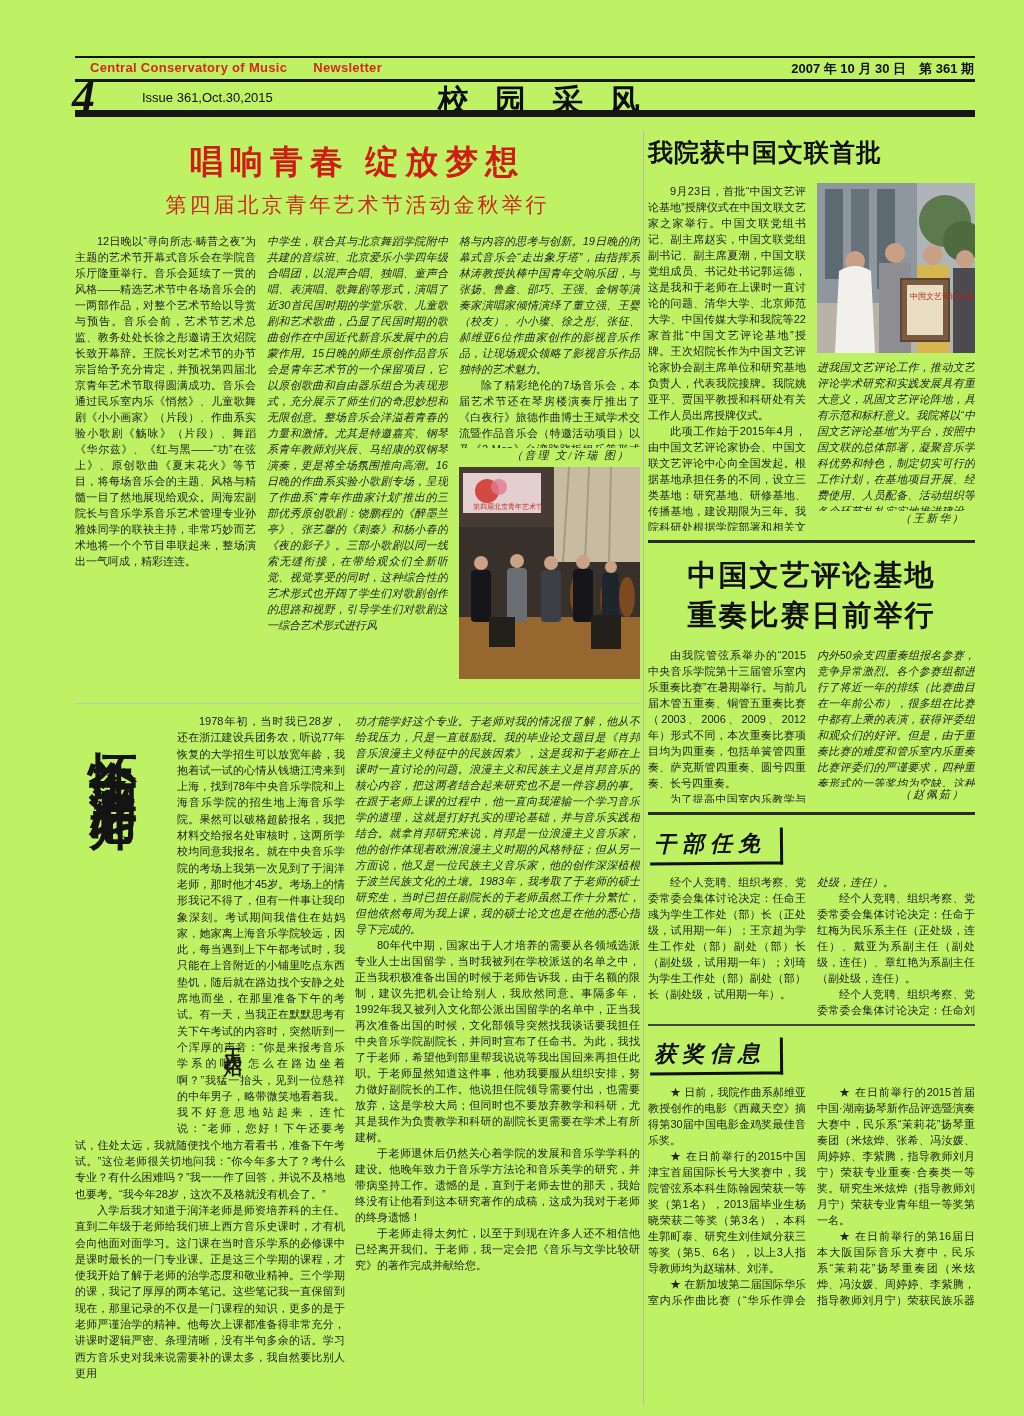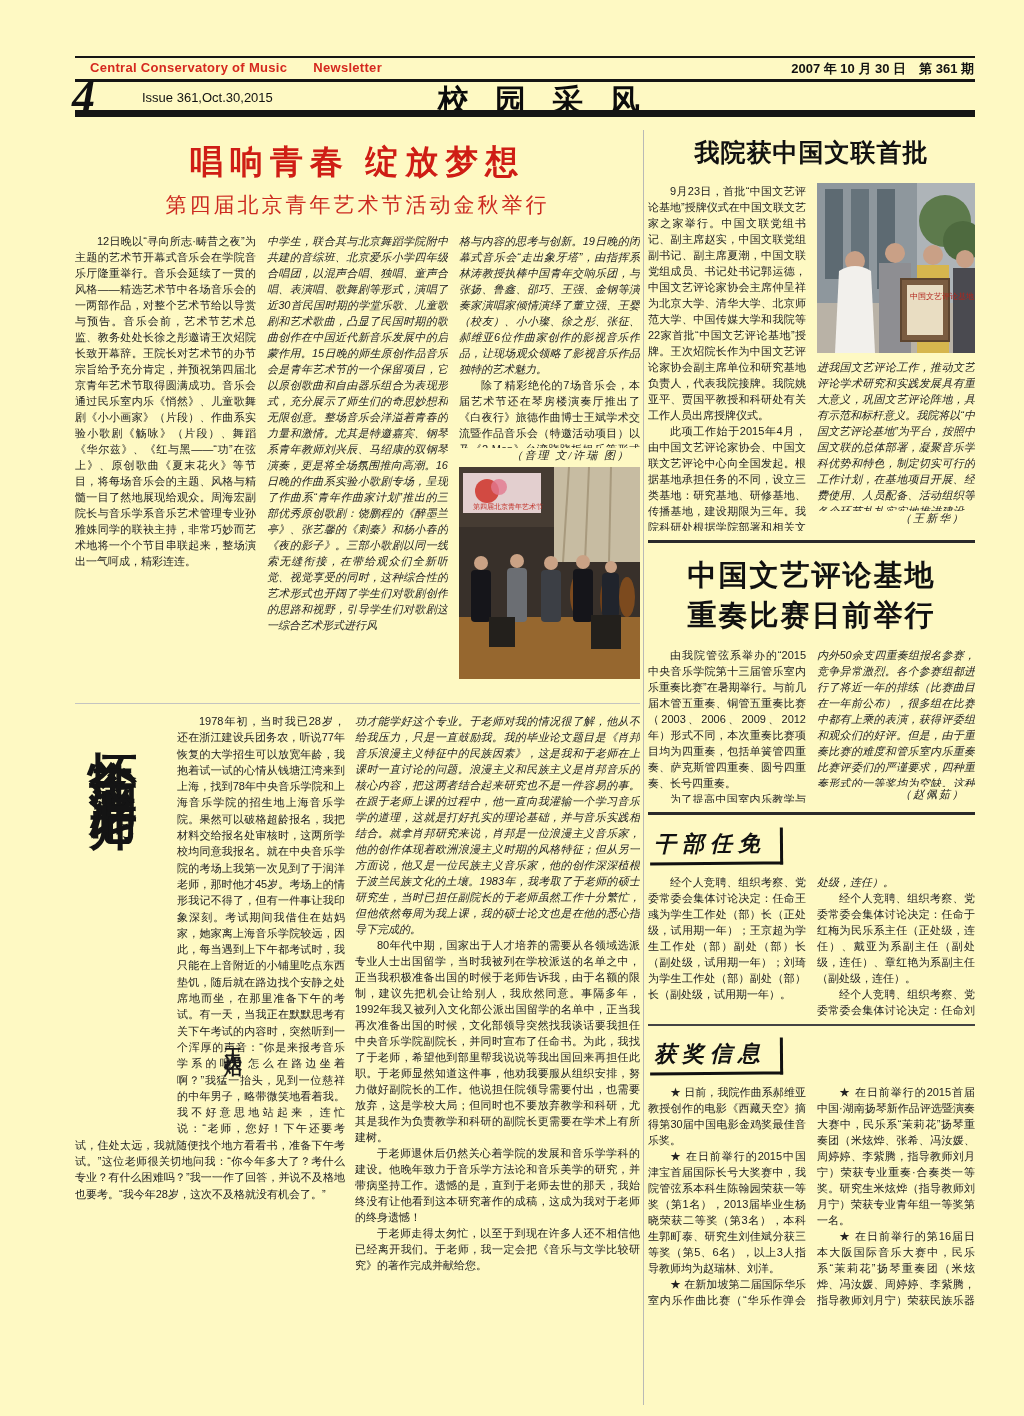--- a/index.html
+++ b/index.html
@@ -1,16 +1,16 @@
 <!DOCTYPE html>
 <html><head>
 <meta charset="utf-8">
 <style>
   html,body{margin:0;padding:0;background:#e8e8e6;}
-  .page{position:relative;width:1024px;height:1416px;background:#fef9c3;margin:0 auto;
+  .page{position:relative;width:1024px;height:1416px;background:#bef264;margin:0 auto;
         font-family:"Liberation Sans",sans-serif;color:#1c1c1c;overflow:hidden;}
   
   .rule-top{position:absolute;left:75px;top:56px;width:900px;height:2px;background:#161616;}
   .mh-en{position:absolute;left:90px;top:60px;font-size:13px;color:#d5281e;font-weight:600;letter-spacing:.3px;}
   .mh-en b{margin-left:26px;font-weight:800;}
   .mh-date{position:absolute;right:50px;top:60px;font-size:13px;color:#111;font-weight:600;}
   .rule-mid{position:absolute;left:75px;top:79px;width:900px;height:3px;background:#161616;}
   .pagenum{position:absolute;left:72px;top:74px;font-family:"Liberation Serif",serif;
            font-size:46px;font-weight:800;font-style:italic;line-height:1;color:#111;}
   .issue{position:absolute;left:142px;top:90px;font-size:13px;color:#111;}
@@ -42,21 +42,21 @@
   .mem{display:flex;gap:10px;height:698px;overflow:hidden;position:relative;}
   .mem-left{width:270px;position:relative;}
   .mem-titlebox{float:left;width:102px;height:414px;position:relative;}
   .mem-title{writing-mode:vertical-rl;text-orientation:upright;height:410px;margin-left:6px;
              font-family:"Liberation Serif",serif;font-weight:800;font-size:48px;letter-spacing:9px;color:#141414;}
   .mem-author{position:absolute;left:146px;top:320px;writing-mode:vertical-rl;text-orientation:upright;
              font-family:"Liberation Sans",sans-serif;font-weight:700;font-size:18px;letter-spacing:6px;color:#1a1a1a;}
   .mem-left .body-text{font-size:11px;line-height:16.3px;}
   .mem-right{width:285px;}
   
-  .rt-head2{margin:8px 0 0 0;text-align:center;font-size:25px;font-weight:800;line-height:37px;
+  .rt-head2{margin:8px 0 0 0;text-align:left;font-size:25px;font-weight:800;line-height:37px;
             letter-spacing:1px;color:#111;}
   .rt-head3{margin:12px 0 0 0;text-align:center;font-size:29px;font-weight:800;line-height:40px;
             letter-spacing:2px;color:#111;}
   .rt-cols{margin-top:12px;}
   .rt-col{width:158px;}
   .photo2{width:158px;height:170px;display:block;margin-bottom:6px;}
   .hr-dark{border:0;height:3px;background:#2a2a2a;margin:9px 0;}
   .hr-mid{border:0;height:2px;background:#444;margin:8px 0;}
   .sec-head{display:inline-block;margin:4px 0 0 2px;padding:1px 14px 3px 4px;
             border-right:3px solid #111;border-bottom:3px solid #111;transform:rotate(-.5deg);
@@ -140,40 +140,41 @@
     <hr class="h-divider">
 
     <div class="mem">
       <div class="mem-left">
         <div class="mem-titlebox">
           <div class="mem-title">怀念于润洋老师</div>
         </div>
         <div class="mem-author">王次炤</div>
         <div class="body-text">
             <p>1978年初，当时我已28岁，还在浙江建设兵团务农，听说77年恢复的大学招生可以放宽年龄，我抱着试一试的心情从钱塘江湾来到上海，找到78年中央音乐学院和上海音乐学院的招生地上海音乐学院。果然可以破格超龄报名，我把材料交给报名处审核时，这两所学校均同意我报名。就在中央音乐学院的考场上我第一次见到了于润洋老师，那时他才45岁。考场上的情形我记不得了，但有一件事让我印象深刻。考试期间我借住在姑妈家，她家离上海音乐学院较远，因此，每当遇到上下午都考试时，我只能在上音附近的小铺里吃点东西垫饥，随后就在路边找个安静之处席地而坐，在那里准备下午的考试。有一天，当我正在默默思考有关下午考试的内容时，突然听到一个浑厚的声音：“你是来报考音乐学系的吧，怎么在路边坐着啊？”我猛一抬头，见到一位慈祥的中年男子，略带微笑地看着我。我不好意思地站起来，连忙说：“老师，您好！下午还要考试，住处太远，我就随便找个地方看看书，准备下午考试。”这位老师很关切地问我：“你今年多大了？考什么专业？有什么困难吗？”我一一作了回答，并说不及格地也要考。“我今年28岁，这次不及格就没有机会了。”</p>
+            <p>入学后我才知道于润洋老师是师资培养科的主任。直到二年级于老师给我们班上西方音乐史课时，才有机会向他面对面学习。这门课在当时音乐学系的必修课中是课时最长的一门专业课。正是这三个学期的课程，才使我开始了解于老师的治学态度和敬业精神。三个学期的课，我记了厚厚的两本笔记。这些笔记我一直保留到现在，那里记录的不仅是一门课程的知识，更多的是于老师严谨治学的精神。他每次上课都准备得非常充分，讲课时逻辑严密、条理清晰，没有半句多余的话。学习西方音乐史对我来说需要补的课太多，我自然要比别人更用</p>
           </div>
       </div>
       <div class="mem-right body-text clip" style="height:698px">
           <p class="cont">功才能学好这个专业。于老师对我的情况很了解，他从不给我压力，只是一直鼓励我。我的毕业论文题目是《肖邦音乐浪漫主义特征中的民族因素》，这是我和于老师在上课时一直讨论的问题。浪漫主义和民族主义是肖邦音乐的核心内容，把这两者结合起来研究也不是一件容易的事。在跟于老师上课的过程中，他一直向我灌输一个学习音乐学的道理，这就是打好扎实的理论基础，并与音乐实践相结合。就拿肖邦研究来说，肖邦是一位浪漫主义音乐家，他的创作体现着欧洲浪漫主义时期的风格特征；但从另一方面说，他又是一位民族主义音乐家，他的创作深深植根于波兰民族文化的土壤。1983年，我考取了于老师的硕士研究生，当时已担任副院长的于老师虽然工作十分繁忙，但他依然每周为我上课，我的硕士论文也是在他的悉心指导下完成的。</p>
           <p>80年代中期，国家出于人才培养的需要从各领域选派专业人士出国留学，当时我被列在学校派送的名单之中，正当我积极准备出国的时候于老师告诉我，由于名额的限制，建议先把机会让给别人，我欣然同意。事隔多年，1992年我又被列入文化部公派出国留学的名单中，正当我再次准备出国的时候，文化部领导突然找我谈话要我担任中央音乐学院副院长，并同时宣布了任命书。为此，我找了于老师，希望他到部里帮我说说等我出国回来再担任此职。于老师显然知道这件事，他劝我要服从组织安排，努力做好副院长的工作。他说担任院领导需要付出，也需要放弃，这是学校大局；但同时也不要放弃教学和科研，尤其是我作为负责教学和科研的副院长更需要在学术上有所建树。</p>
           <p>于老师退休后仍然关心着学院的发展和音乐学学科的建设。他晚年致力于音乐学方法论和音乐美学的研究，并带病坚持工作。遗憾的是，直到于老师去世的那天，我始终没有让他看到这本研究著作的成稿，这成为我对于老师的终身遗憾！</p>
           <p>于老师走得太匆忙，以至于到现在许多人还不相信他已经离开我们。于老师，我一定会把《音乐与文学比较研究》的著作完成并献给您。</p>
         </div>
     </div>
   </div>
 
   <div class="rt-region">
 
     <div>
       <div class="rt-head2">
         <div>我院获中国文联首批</div>
       </div>
       <div class="cols rt-cols" style="gap:11px">
         <div class="rt-col body-text clip" style="height:348px">
-            <p>9月23日，首批“中国文艺评论基地”授牌仪式在中国文联文艺家之家举行。中国文联党组书记、副主席赵实，中国文联党组副书记、副主席夏潮，中国文联党组成员、书记处书记郭运德，中国文艺评论家协会主席仲呈祥为北京大学、清华大学、北京师范大学、中国传媒大学和我院等22家首批“中国文艺评论基地”授牌。王次炤院长作为中国文艺评论家协会副主席单位和研究基地负责人，代表我院接牌。我院姚亚平、贾国平教授和科研处有关工作人员出席授牌仪式。</p>
+            <p>9月23日，首批“中国文艺评论基地”授牌仪式在中国文联文艺家之家举行。中国文联党组书记、副主席赵实，中国文联党组副书记、副主席夏潮，中国文联党组成员、书记处书记郭运德，这是我和于老师在上课时一直讨论的问题、清华大学、北京师范大学、中国传媒大学和我院等22家首批“中国文艺评论基地”授牌。王次炤院长作为中国文艺评论家协会副主席单位和研究基地负责人，代表我院接牌。我院姚亚平、贾国平教授和科研处有关工作人员出席授牌仪式。</p>
             <p>此项工作始于2015年4月，由中国文艺评论家协会、中国文联文艺评论中心向全国发起。根据基地承担任务的不同，设立三类基地：研究基地、研修基地、传播基地，建设期限为三年。我院科研处根据学院部署和相关文件要求，积极筹备文艺评论基地的人员、场地、规划和申报工作。经过严格的初审、复审和实地考察等程序，我院申报的“音乐学学科建设若干重大理论和实践问题评论与研究基地”获批，综合测评名列前茅。</p>
           </div>
         <div class="rt-col">
 
           <svg class="photo2" viewBox="0 0 158 170">
             <rect x="0" y="0" width="158" height="170" fill="#aeb4b8"></rect>
             <rect x="0" y="0" width="100" height="120" fill="#8e979d"></rect>
             <rect x="8" y="6" width="18" height="90" fill="#5d6a72"></rect>
             <rect x="34" y="6" width="18" height="95" fill="#66737b"></rect>
             <rect x="60" y="6" width="18" height="100" fill="#5d6a72"></rect>

